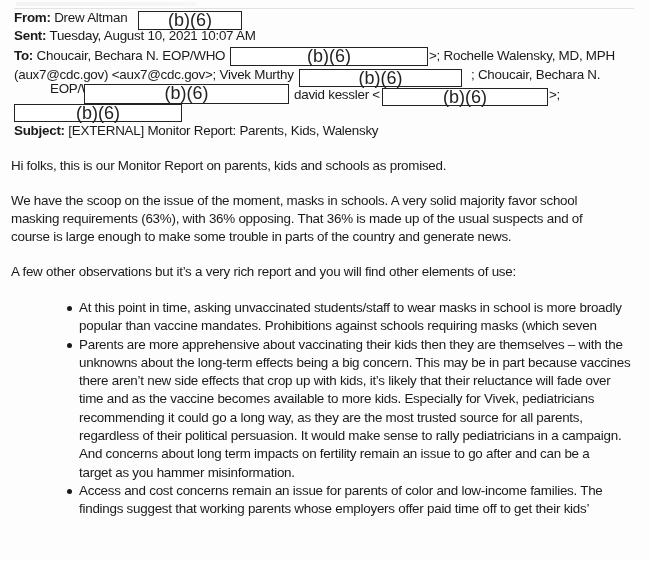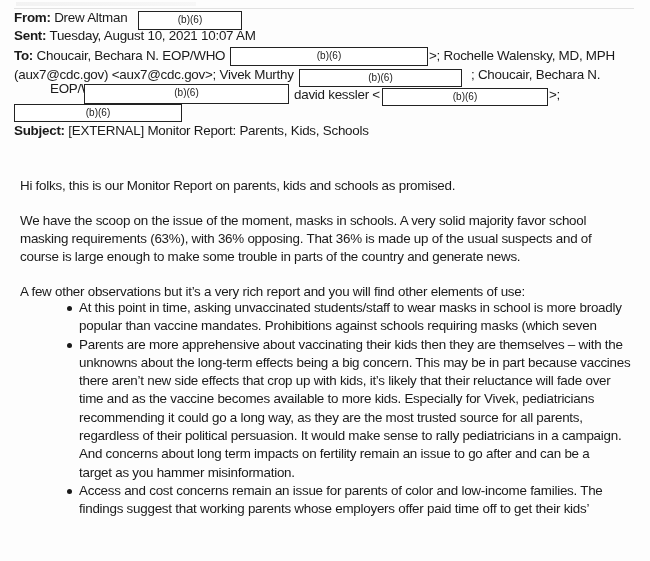--- a/index.html
+++ b/index.html
@@ -18,24 +18,24 @@
   }
   .topghost {
     position: absolute; left: 16px; top: 2px; width: 180px; height: 4px;
     background: linear-gradient(90deg, #eee, #f4f4f4);
     opacity: .7;
   }
   .hdr { position: absolute; left: 14px; white-space: nowrap; line-height: 18px; }
   .b { font-weight: bold; }
   .redact {
     position: absolute; border: 1px solid #222; background: #fff;
-    text-align: center; line-height: 16px; font-size: 10px; color: #222;
+    text-align: center; line-height: 16px; font-size: 18px; color: #222;
     box-sizing: border-box; letter-spacing: 0;
   }
-  .para { position: absolute; left: 20px; width: 620px; line-height: 18px; margin-top: 20px; }
+  .para { position: absolute; left: 11px; width: 620px; line-height: 18px; }
   .bullets { position: absolute; left: 79px; width: 580px; line-height: 18.3px; margin: 0; padding: 0; list-style: none; }
   .bullets li { position: relative; }
   .bullets li .dot {
     position: absolute; left: -12px; top: 7px; width: 5px; height: 5px; border-radius: 50%; background: #1a1a1a;
   }
 </style>
 </head>
 <body>
 
 <div class="topghost"></div>
@@ -66,21 +66,21 @@
 <div class="hdr" style="top:80px;margin-left:36px;">EOP/WHO</div>
 <div class="redact" style="left:84px; top:84px; width:205px; height:20px;">(b)(6)</div>
 <div class="hdr" style="top:86px; left:294px;">david kessler &lt;</div>
 <div class="redact" style="left:382px; top:88px; width:166px; height:18px;">(b)(6)</div>
 <div class="hdr" style="top:86px; left:549px;">&gt;;</div>
 
 <div class="redact" style="left:14px; top:104px; width:168px; height:18px;">(b)(6)</div>
 
 <div class="hdr" style="top:122px;">
   <span class="b">Subject:</span>
-  <span>[EXTERNAL] Monitor Report: Parents, Kids, Schools</span>
+  <span>[EXTERNAL] Monitor Report: Parents, Kids, Walensky</span>
 </div>
 
 <div class="para" style="top:157px;">Hi folks, this is our Monitor Report on parents, kids and schools as promised.</div>
 
 <div class="para" style="top:192px;">
   <div>We have the scoop on the issue of the moment, masks in schools. A very solid majority favor school</div>
   <div>masking requirements (63%), with 36% opposing. That 36% is made up of the usual suspects and of</div>
   <div>course is large enough to make some trouble in parts of the country and generate news.</div>
 </div>
 

